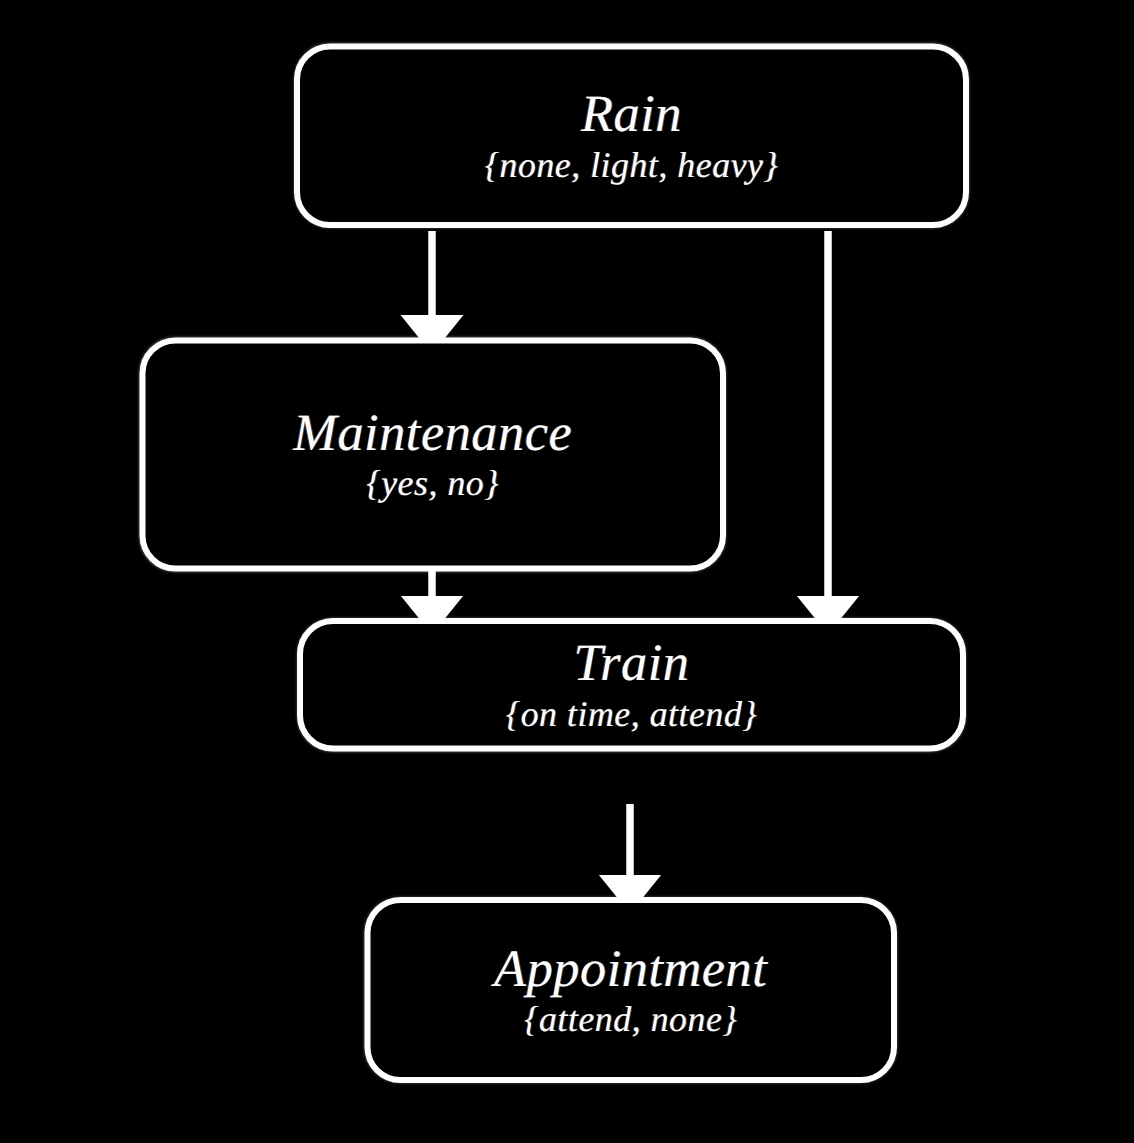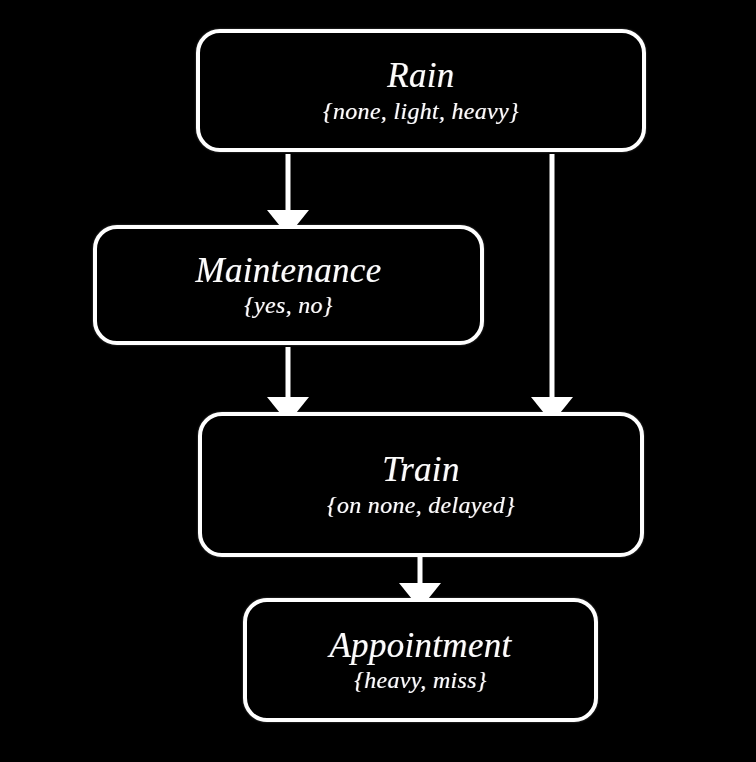--- a/index.html
+++ b/index.html
@@ -49,22 +49,22 @@
   }
   .node-states {
     font-style: italic;
     font-size: 24px;
     letter-spacing: 0.3px;
     margin-top: 2px;
     text-shadow: -0.6px 0 rgba(90,140,220,0.55), 0.6px 0 rgba(235,150,80,0.45);
     white-space: nowrap;
   }
   #node-rain      { left: 196px; top: 29px;  width: 450px; height: 123px; }
-  #node-maint     { left: 93px;  top: 225px; width: 391px; height: 120px; }
-  #node-train     { left: 198px; top: 412px; width: 446px; height: 145px; }
+  #node-maint     { left: 93px;  top: 225px; width: 391px; height: 156px; }
+  #node-train     { left: 198px; top: 412px; width: 446px; height: 89px; }
   #node-appt      { left: 243px; top: 598px; width: 355px; height: 124px; }
   #node-maint .node-states { font-size: 24px; }
 </style>
 </head>
 <body>
 
 <div id="canvas">
 
   <svg id="edge-layer" viewBox="0 0 756 762" width="756" height="762" aria-hidden="true">
     <defs>
@@ -87,21 +87,21 @@
     <div class="node-states">{none, light, heavy}</div>
   </div>
 
   <div class="node" id="node-maint">
     <div class="node-name">Maintenance</div>
     <div class="node-states">{yes, no}</div>
   </div>
 
   <div class="node" id="node-train">
     <div class="node-name">Train</div>
-    <div class="node-states">{on none, delayed}</div>
+    <div class="node-states">{on time, attend}</div>
   </div>
 
   <div class="node" id="node-appt">
     <div class="node-name">Appointment</div>
-    <div class="node-states">{heavy, miss}</div>
+    <div class="node-states">{attend, none}</div>
   </div>
 
 </div>
 
 </body></html>

